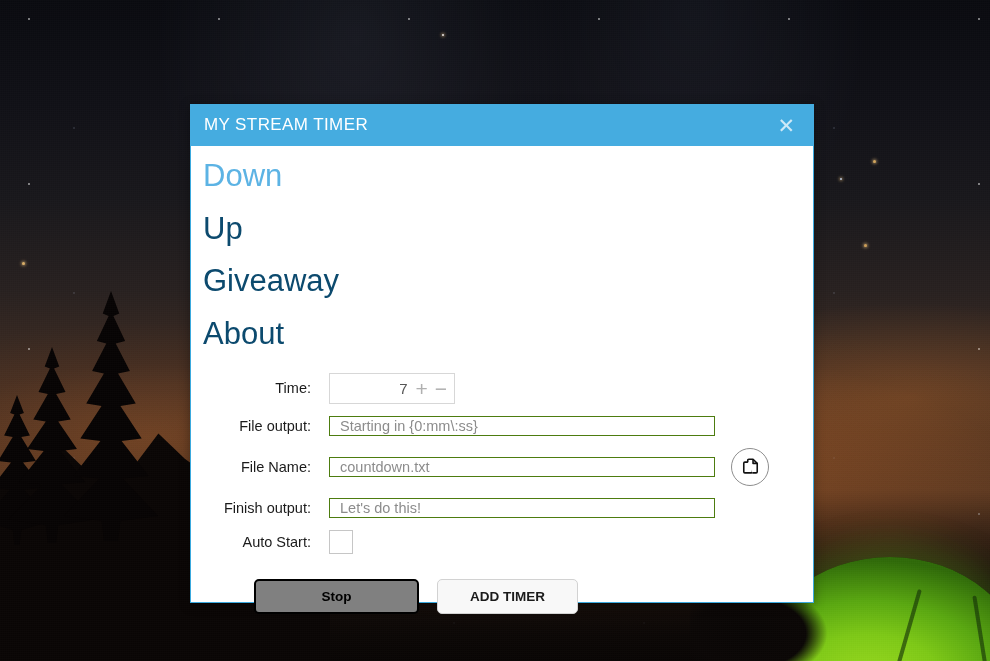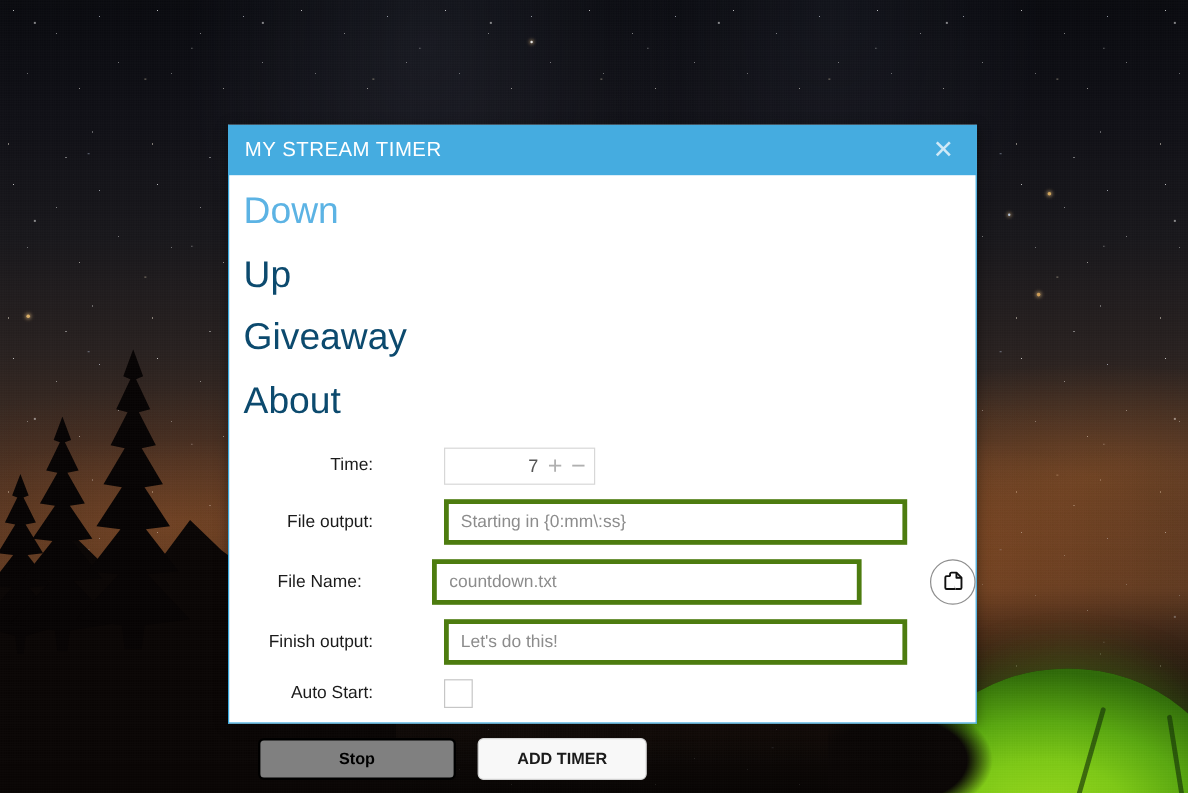--- a/index.html
+++ b/index.html
@@ -242,21 +242,20 @@
   }
   .tab.active { color: #5cb3e4; }
 
   
   .form { padding: 21px 0 0 0; }
 
   .row {
     display: flex;
     align-items: center;
     margin-bottom: 12px;
-    gap: 41px;
   }
   .row .label {
     width: 138px;
     text-align: right;
     padding-right: 18px;
     font-size: 14.5px;
     color: #1b1b1b;
     box-sizing: border-box;
   }
 
@@ -281,22 +280,22 @@
     color: #b0b0b0;
     font-size: 21px;
     line-height: 1;
     cursor: pointer;
     font-weight: 400;
     user-select: none;
   }
 
   .text-input {
     width: 386px;
-    height: 38px;
-    border: 4px solid #4d7c0f;
+    height: 20px;
+    border: 1px solid #4d7c0f;
     background: #ffffff;
     box-sizing: border-box;
     padding: 0 10px;
     font-size: 14.5px;
     color: #8c8c8c;
     font-family: "Liberation Sans", sans-serif;
     outline: none;
   }
   .text-input::placeholder { color: #8c8c8c; opacity: 1; }
 
@@ -320,21 +319,21 @@
     border: 1.4px solid #c6c6c6;
     background: #ffffff;
     cursor: pointer;
     box-sizing: border-box;
   }
 
   
   .btn-row {
     display: flex;
     gap: 18px;
-    padding: 13px 0 0 24px;
+    padding: 13px 0 0 63px;
   }
   .btn {
     height: 35px;
     border-radius: 5px;
     font-size: 13.5px;
     font-weight: bold;
     font-family: "Liberation Sans", sans-serif;
     cursor: pointer;
     box-sizing: border-box;
     display: flex;

